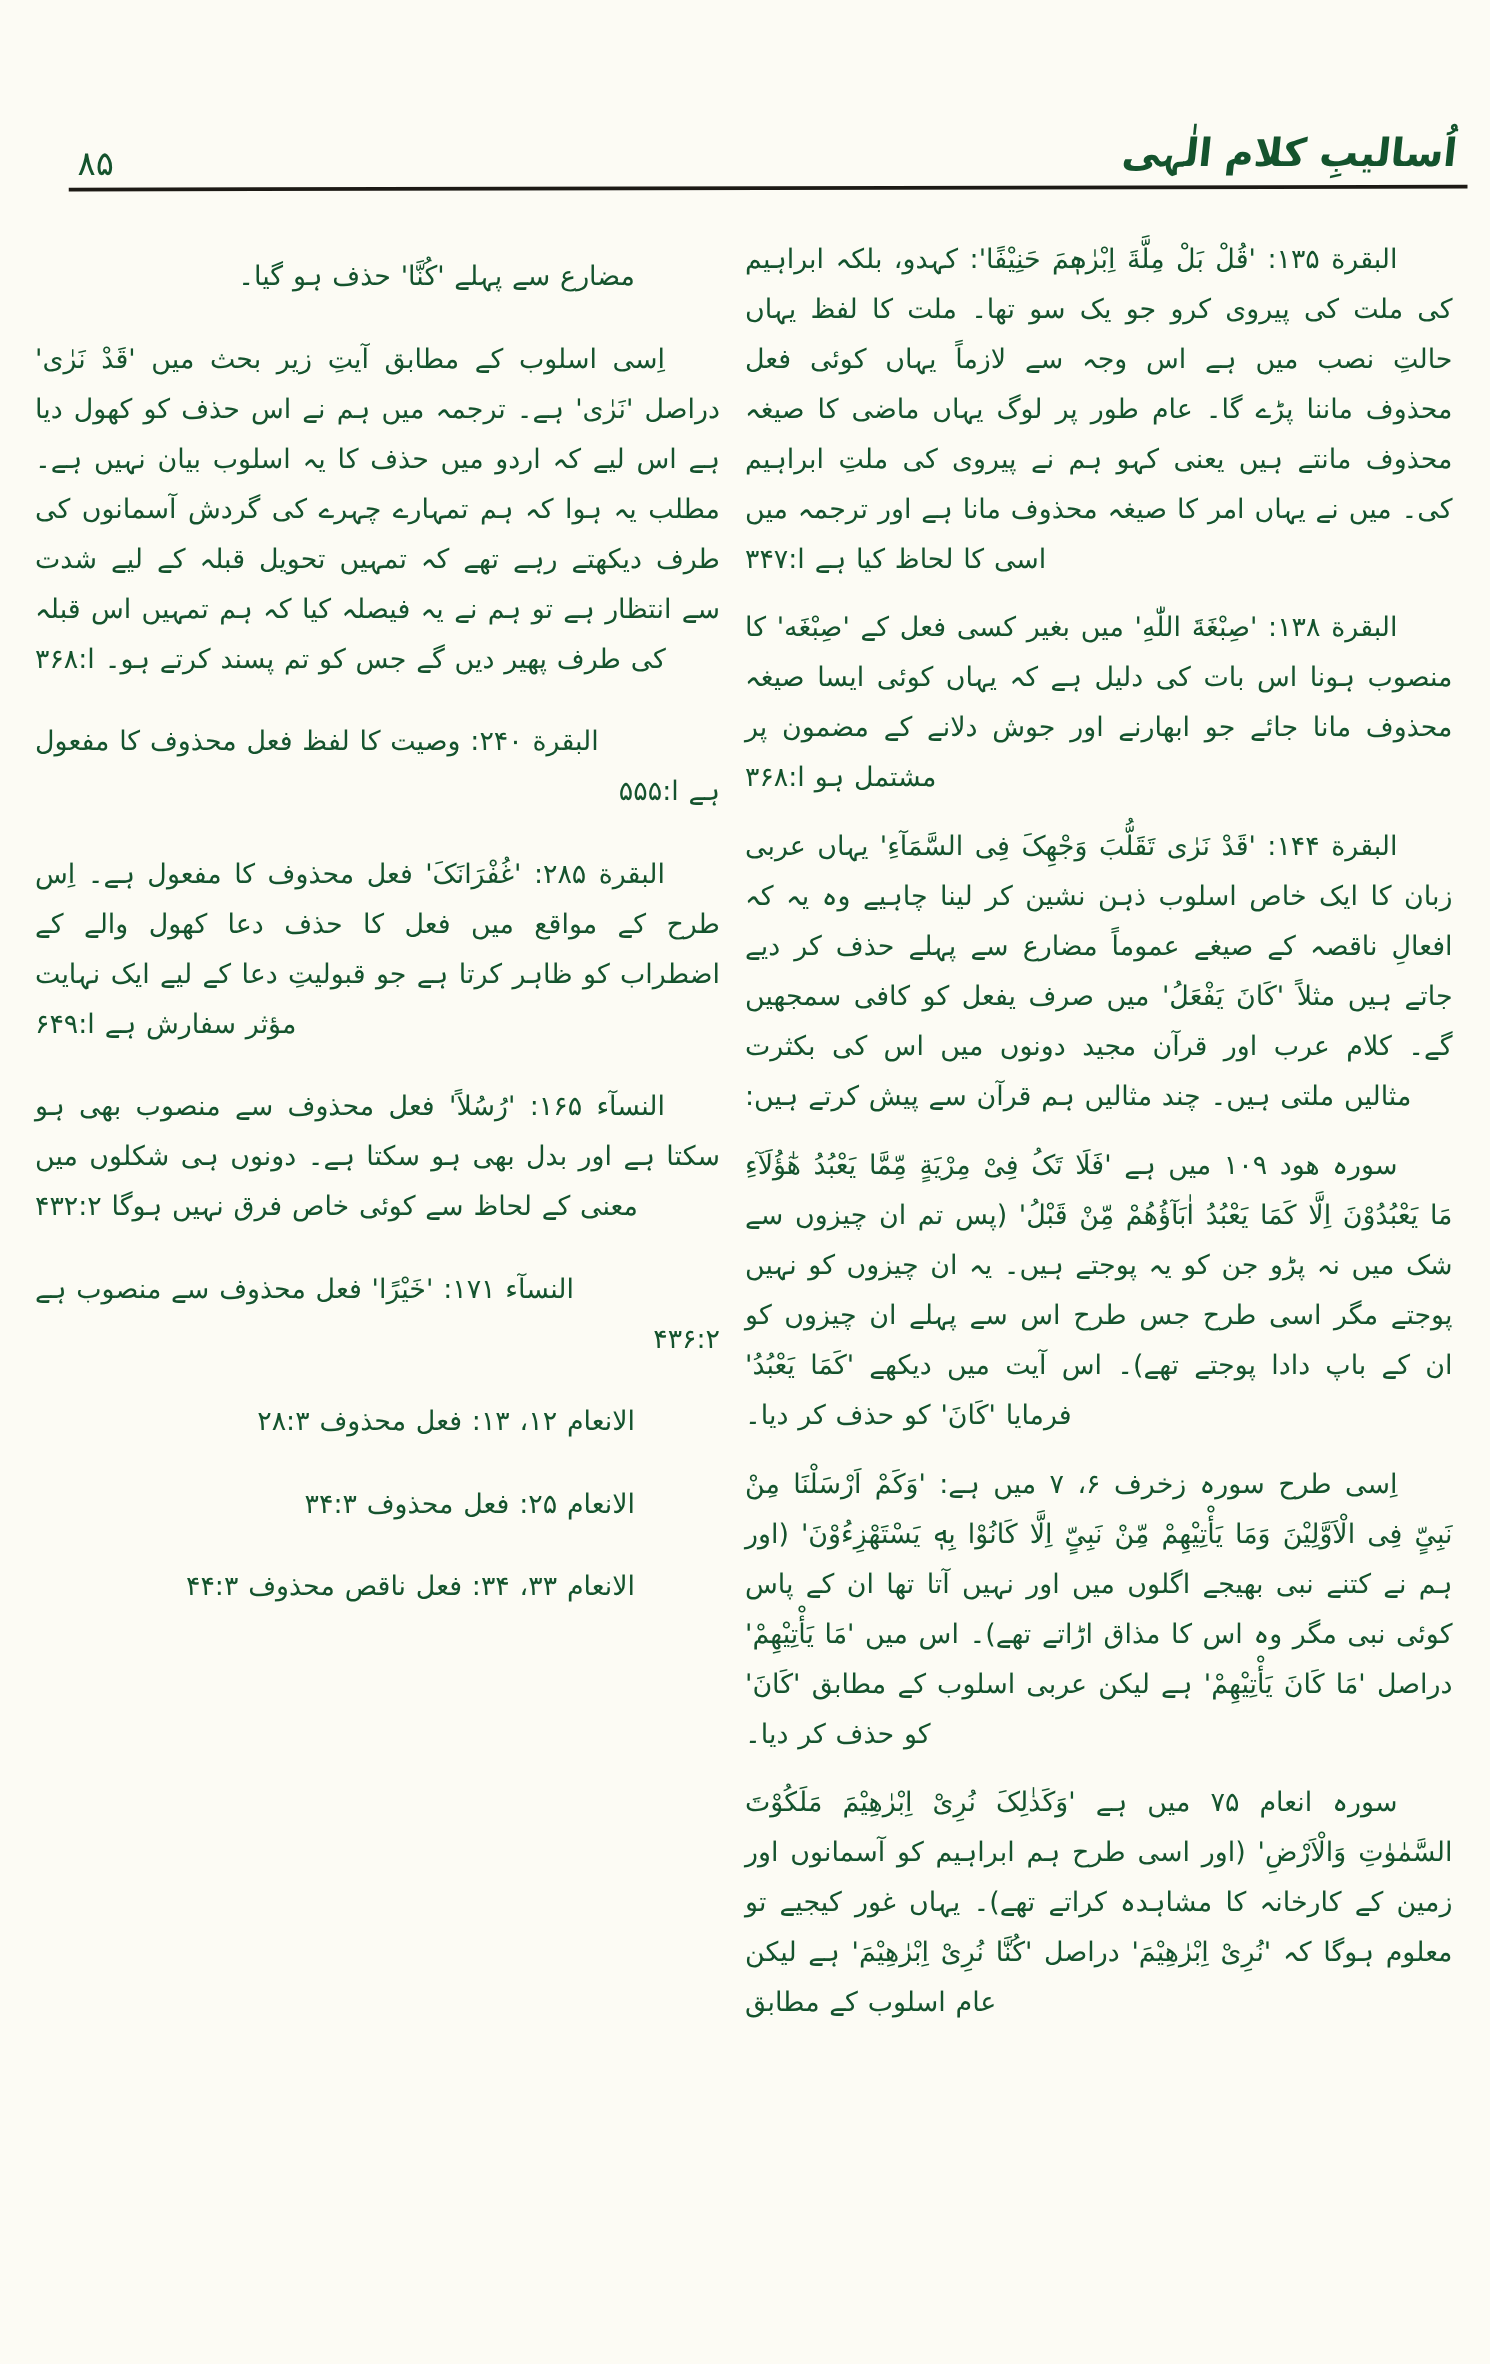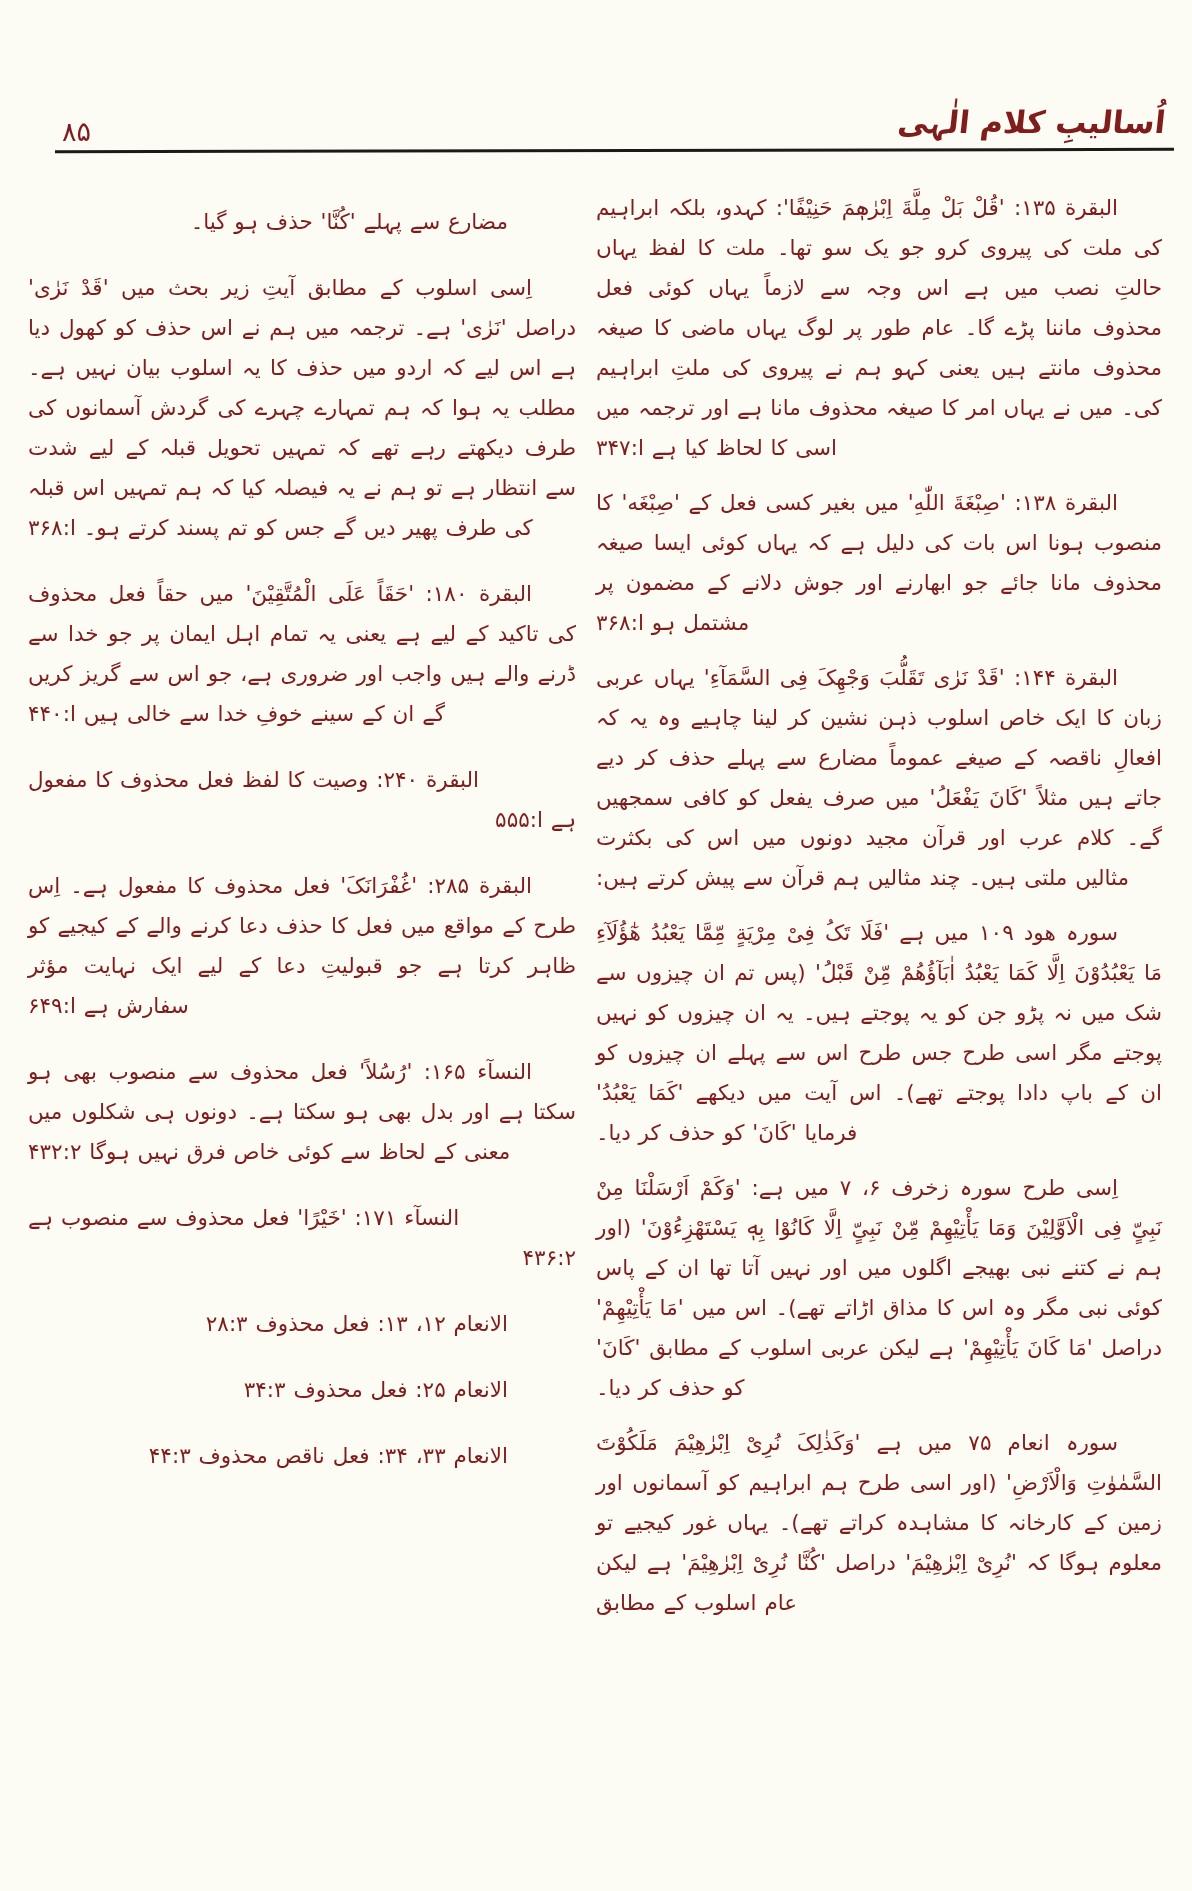--- a/index.html
+++ b/index.html
@@ -1,21 +1,21 @@
 <!DOCTYPE html>
 <html lang="ur" dir="rtl"><head>
 <meta charset="utf-8">
 <style>
   html,body{margin:0;padding:0;background:#f6f4ec;}
   .page{
     position:relative;
     width:1192px;height:1891px;
     margin:0 auto;
     background:#fcfbf4;
-    color:#7f1d1d;
+    color:#14532d;
     font-family:"DejaVu Sans", sans-serif;
     direction:rtl;
     overflow:hidden;
   }
   .page-num{
     position:absolute;top:116px;left:62px;
     font-size:27px;letter-spacing:1px;
   }
   .header-title{
     position:absolute;top:104px;right:26px;
@@ -69,23 +69,22 @@
         <p class="para">البقرة ۱۴۴: 'قَدْ نَرٰی تَقَلُّبَ وَجْهِکَ فِی السَّمَآءِ' یہاں عربی زبان کا ایک خاص اسلوب ذہن نشین کر لینا چاہیے وہ یہ کہ افعالِ ناقصہ کے صیغے عموماً مضارع سے پہلے حذف کر دیے جاتے ہیں مثلاً 'کَانَ یَفْعَلُ' میں صرف یفعل کو کافی سمجھیں گے۔ کلام عرب اور قرآن مجید دونوں میں اس کی بکثرت مثالیں ملتی ہیں۔ چند مثالیں ہم قرآن سے پیش کرتے ہیں:</p>
         <p class="para">سورہ ھود ۱۰۹ میں ہے 'فَلَا تَکُ فِیْ مِرْیَةٍ مِّمَّا یَعْبُدُ هٰٓؤُلَآءِ مَا یَعْبُدُوْنَ اِلَّا کَمَا یَعْبُدُ اٰبَآؤُهُمْ مِّنْ قَبْلُ' (پس تم ان چیزوں سے شک میں نہ پڑو جن کو یہ پوجتے ہیں۔ یہ ان چیزوں کو نہیں پوجتے مگر اسی طرح جس طرح اس سے پہلے ان چیزوں کو ان کے باپ دادا پوجتے تھے)۔ اس آیت میں دیکھے 'کَمَا یَعْبُدُ' فرمایا 'کَانَ' کو حذف کر دیا۔</p>
         <p class="para">اِسی طرح سورہ زخرف ۶، ۷ میں ہے: 'وَکَمْ اَرْسَلْنَا مِنْ نَبِیٍّ فِی الْاَوَّلِیْنَ وَمَا یَأْتِیْهِمْ مِّنْ نَبِیٍّ اِلَّا کَانُوْا بِهٖ یَسْتَهْزِءُوْنَ' (اور ہم نے کتنے نبی بھیجے اگلوں میں اور نہیں آتا تھا ان کے پاس کوئی نبی مگر وہ اس کا مذاق اڑاتے تھے)۔ اس میں 'مَا یَأْتِیْهِمْ' دراصل 'مَا کَانَ یَأْتِیْهِمْ' ہے لیکن عربی اسلوب کے مطابق 'کَانَ' کو حذف کر دیا۔</p>
         <p class="para">سورہ انعام ۷۵ میں ہے 'وَکَذٰلِکَ نُرِیْ اِبْرٰهِیْمَ مَلَکُوْتَ السَّمٰوٰتِ وَالْاَرْضِ' (اور اسی طرح ہم ابراہیم کو آسمانوں اور زمین کے کارخانہ کا مشاہدہ کراتے تھے)۔ یہاں غور کیجیے تو معلوم ہوگا کہ 'نُرِیْ اِبْرٰهِیْمَ' دراصل 'کُنَّا نُرِیْ اِبْرٰهِیْمَ' ہے لیکن عام اسلوب کے مطابق</p>
       </div>
 
     <div class="col col-left">
 
     <p class="para entry">مضارع سے پہلے 'کُنَّا' حذف ہو گیا۔</p>
         <p class="para">اِسی اسلوب کے مطابق آیتِ زیر بحث میں 'قَدْ نَرٰی' دراصل 'نَرٰی' ہے۔ ترجمہ میں ہم نے اس حذف کو کھول دیا ہے اس لیے کہ اردو میں حذف کا یہ اسلوب بیان نہیں ہے۔ مطلب یہ ہوا کہ ہم تمہارے چہرے کی گردش آسمانوں کی طرف دیکھتے رہے تھے کہ تمہیں تحویل قبلہ کے لیے شدت سے انتظار ہے تو ہم نے یہ فیصلہ کیا کہ ہم تمہیں اس قبلہ کی طرف پھیر دیں گے جس کو تم پسند کرتے ہو۔ ا:۳۶۸</p>
-        <p class="para">البقرة ۱۸۰: 'حَقَاً عَلَی الْمُتَّقِیْنَ' میں حقاً فعل محذوف کی تاکید کے لیے ہے یعنی یہ تمام اہل ایمان پر جو خدا سے ڈرنے والے ہیں واجب اور ضروری ہے، جو اس سے گریز کریں گے ان کے سینے خوفِ خدا سے خالی ہیں ا:۴۴۰</p>
         <p class="para entry">البقرة ۲۴۰: وصیت کا لفظ فعل محذوف کا مفعول ہے ا:۵۵۵</p>
-        <p class="para">البقرة ۲۸۵: 'غُفْرَانَکَ' فعل محذوف کا مفعول ہے۔ اِس طرح کے مواقع میں فعل کا حذف دعا کرنے والے کے کیجیے کو ظاہر کرتا ہے جو قبولیتِ دعا کے لیے ایک نہایت مؤثر سفارش ہے ا:۶۴۹</p>
+        <p class="para">البقرة ۲۸۵: 'غُفْرَانَکَ' فعل محذوف کا مفعول ہے۔ اِس طرح کے مواقع میں فعل کا حذف دعا کھول والے کے اضطراب کو ظاہر کرتا ہے جو قبولیتِ دعا کے لیے ایک نہایت مؤثر سفارش ہے ا:۶۴۹</p>
         <p class="para">النسآء ۱۶۵: 'رُسُلاً' فعل محذوف سے منصوب بھی ہو سکتا ہے اور بدل بھی ہو سکتا ہے۔ دونوں ہی شکلوں میں معنی کے لحاظ سے کوئی خاص فرق نہیں ہوگا ۴۳۲:۲</p>
         <p class="para entry">النسآء ۱۷۱: 'خَیْرًا' فعل محذوف سے منصوب ہے ۴۳۶:۲</p>
         <p class="para entry">الانعام ۱۲، ۱۳: فعل محذوف ۲۸:۳</p>
         <p class="para entry">الانعام ۲۵: فعل محذوف ۳۴:۳</p>
         <p class="para entry">الانعام ۳۳، ۳۴: فعل ناقص محذوف ۴۴:۳</p>
       </div>
 
   </div>
 </div>
 

